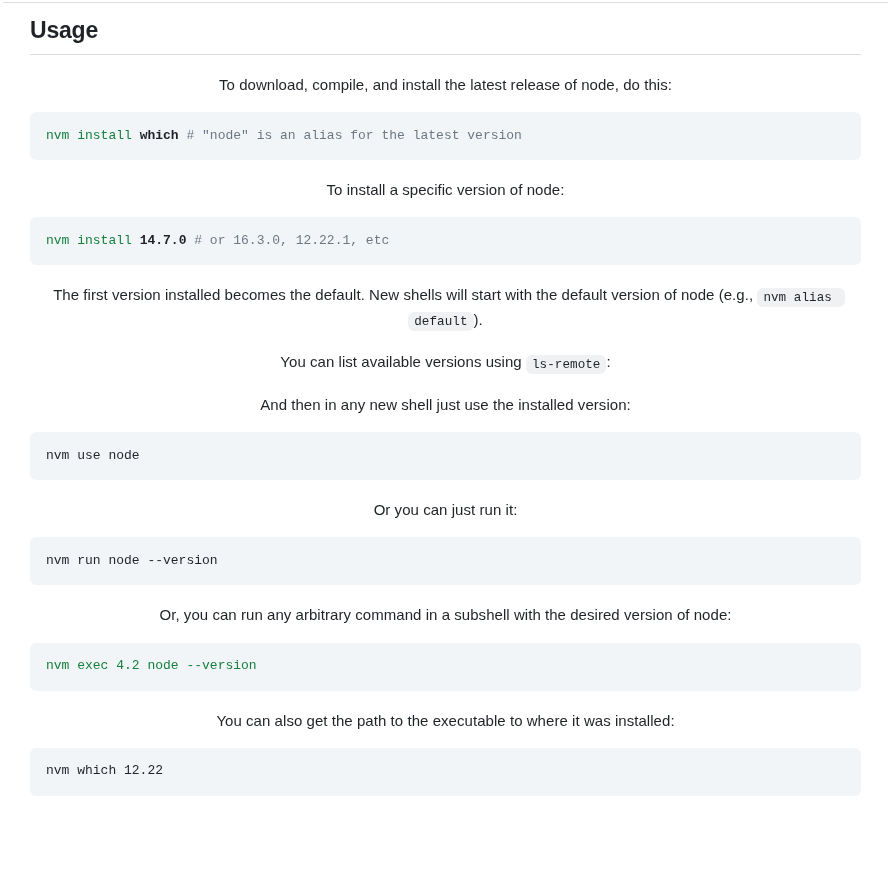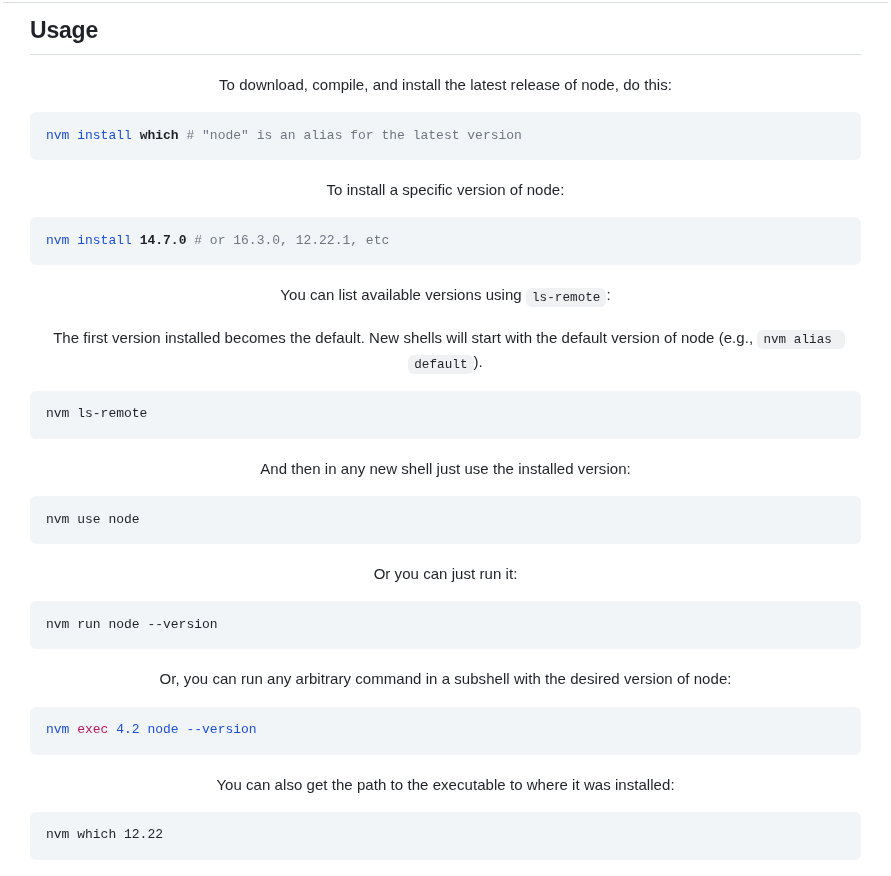--- a/index.html
+++ b/index.html
@@ -87,50 +87,49 @@
   }
   pre.codeblock code {
     font-family: "Liberation Mono", "DejaVu Sans Mono", monospace;
     font-size: 13px;
     line-height: 1.45;
     color: #1f2328;
     white-space: pre;
     display: block;
   }
 
-  .tok-plain   { color: #1d4ed8; }
+  .tok-plain   { color: #15803d; }
   .tok-builtin { color: #1f2328; font-weight: bold; }
   .tok-num     { color: #1f2328; font-weight: bold; text-align: center; }
   .tok-comment { color: #6e7781; }
-  .tok-kw      { color: #be185d; }
+  .tok-kw      { color: #15803d; }
 </style>
 </head>
 <body>
 
 <div class="page">
 
   <div class="top-rule"></div>
 
   <div class="content">
 
     <h2 class="page-title">Usage</h2>
 
     <p class="para">To download, compile, and install the latest release of node, do this:</p>
 
     <pre class="codeblock"><code><span class="tok-plain">nvm install </span><span class="tok-builtin">which</span><span class="tok-comment"> # "node" is an alias for the latest version</span></code></pre>
 
     <p class="para">To install a specific version of node:</p>
 
     <pre class="codeblock"><code><span class="tok-plain">nvm install </span><span class="tok-num">14.7.0</span><span class="tok-comment"> # or 16.3.0, 12.22.1, etc</span></code></pre>
 
+    <p class="para"><span>The first version installed becomes the default. New shells will start with the default version of node (e.g., </span><code class="inline">nvm alias default</code><span>).</span></p>
+
     <p class="para"><span>You can list available versions using </span><code class="inline">ls-remote</code><span>:</span></p>
 
-    <p class="para"><span>The first version installed becomes the default. New shells will start with the default version of node (e.g., </span><code class="inline">nvm alias default</code><span>).</span></p>
-
-    <pre class="codeblock"><code class="tok-plain">nvm ls-remote</code></pre>
 
     <p class="para">And then in any new shell just use the installed version:</p>
 
     <pre class="codeblock"><code class="tok-plain">nvm use node</code></pre>
 
     <p class="para">Or you can just run it:</p>
 
     <pre class="codeblock"><code class="tok-plain">nvm run node --version</code></pre>
 
     <p class="para">Or, you can run any arbitrary command in a subshell with the desired version of node:</p>

